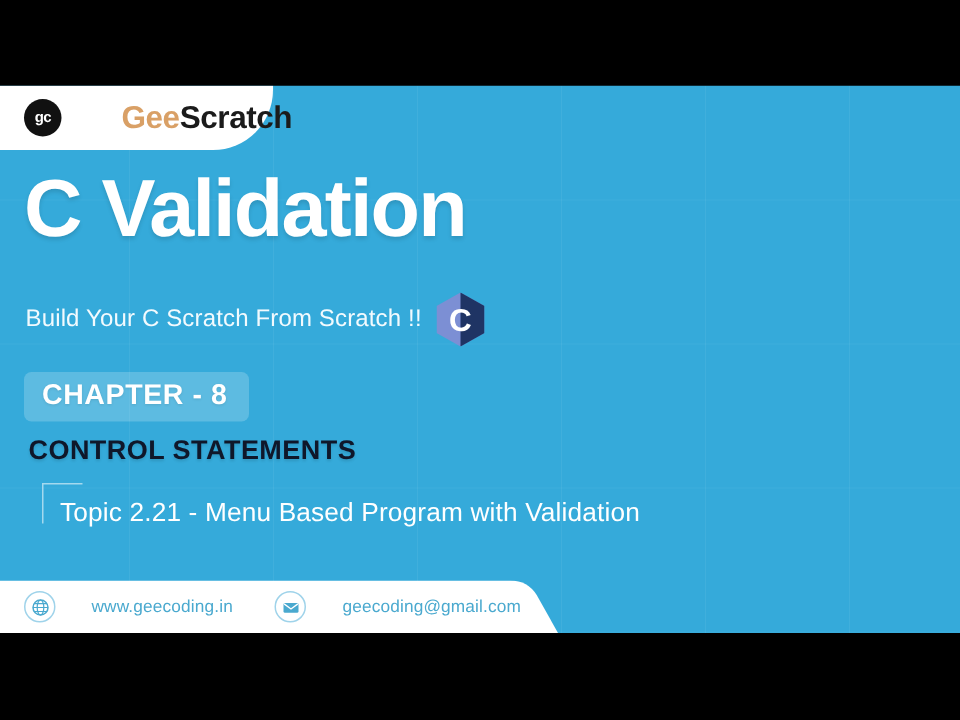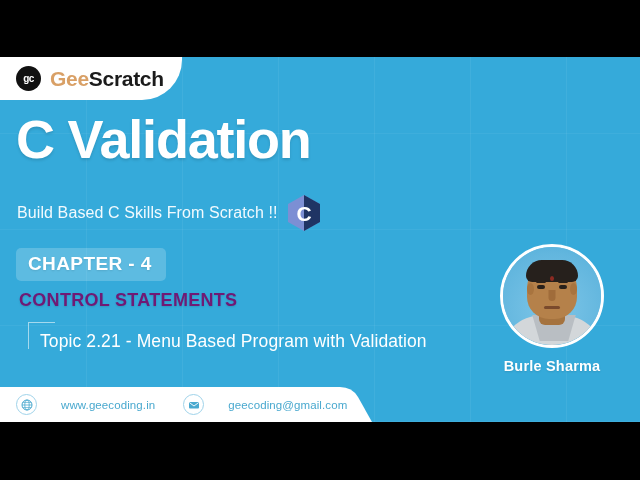--- a/index.html
+++ b/index.html
@@ -87,21 +87,21 @@
     letter-spacing: -0.5px;
     flex: none;
   }
   .logo-text {
     margin-left: 9px;
     font-size: 21px;
     font-weight: bold;
     letter-spacing: -0.3px;
     white-space: nowrap;
   }
-  .logo-gee { color: #d9a066; }
+  .logo-gee { color: #d9a066; margin-left: 31px; }
   .logo-coding { color: #1b1b1b; }
 
   
   .title {
     position: absolute;
     left: 16px;
     top: 55px;
     font-size: 54px;
     font-weight: bold;
     color: #ffffff;
@@ -147,21 +147,21 @@
     letter-spacing: 0.4px;
     text-shadow: 0 1px 2px rgba(0,0,0,0.10);
     white-space: nowrap;
   }
   .chapter-sub {
     position: absolute;
     left: 19px;
     top: 233px;
     font-size: 18px;
     font-weight: bold;
-    color: #701a75;
+    color: #0f172a;
     letter-spacing: 0.3px;
     text-shadow: 0 1px 2px rgba(0,0,0,0.12);
     white-space: nowrap;
   }
 
   
   .topic-wrap {
     position: absolute;
     left: 28px;
     top: 265px;
@@ -367,60 +367,38 @@
     <div class="grid"></div>
 
     <div class="logo-banner">
       <div class="logo-mark">gc</div>
       <div class="logo-text"><span class="logo-gee">Gee</span><span class="logo-coding">Scratch</span></div>
     </div>
 
     <div class="title">C Validation</div>
 
     <div class="subtitle-row">
-      <div class="subtitle">Build Based C Skills From Scratch !!</div>
+      <div class="subtitle">Build Your C Scratch From Scratch !!</div>
       <div class="clogo">
         <svg width="32" height="36" viewBox="0 0 32 36">
           <polygon points="16,0 32,9 32,27 16,36 0,27 0,9" fill="#7c8fd4"></polygon>
           <polygon points="16,0 32,9 32,27 16,36" fill="#1f3464"></polygon>
           <text x="16" y="25.5" font-family="Liberation Sans, sans-serif" font-size="21" font-weight="bold" fill="#ffffff" text-anchor="middle">C</text>
         </svg>
       </div>
     </div>
 
-    <div class="chapter-badge">CHAPTER - 4</div>
+    <div class="chapter-badge">CHAPTER - 8</div>
     <div class="chapter-sub">CONTROL STATEMENTS</div>
 
     <div class="topic-wrap">
       <div class="topic-bracket"></div>
       <div class="topic-text">Topic 2.21 - Menu Based Program with Validation</div>
     </div>
 
-    <div class="presenter">
-      <div class="avatar">
-        <div class="photo">
-          <div class="ph-shoulders"></div>
-          <div class="ph-collar-l"></div>
-          <div class="ph-collar-r"></div>
-          <div class="ph-neck"></div>
-          <div class="ph-head"></div>
-          <div class="ph-hair"></div>
-          <div class="ph-ear-l"></div>
-          <div class="ph-ear-r"></div>
-          <div class="ph-brow-l"></div>
-          <div class="ph-brow-r"></div>
-          <div class="ph-tilak"></div>
-          <div class="ph-eye-l"></div>
-          <div class="ph-eye-r"></div>
-          <div class="ph-nose"></div>
-          <div class="ph-mouth"></div>
-        </div>
-      </div>
-      <div class="presenter-name">Burle Sharma</div>
-    </div>
 
     <div class="footer">
       <svg class="footer-shape" width="400" height="35" viewBox="0 0 400 35" preserveAspectRatio="none">
         <path d="M0,0 L340,0 Q352,0 358,10 L372,35 L0,35 Z" fill="#ffffff"></path>
       </svg>
       <div class="footer-content">
         <div class="contact">
           <span class="contact-icon">
             <svg width="12" height="12" viewBox="0 0 12 12">
               <circle cx="6" cy="6" r="5" fill="none" stroke="#4aa9cf" stroke-width="1"></circle>

